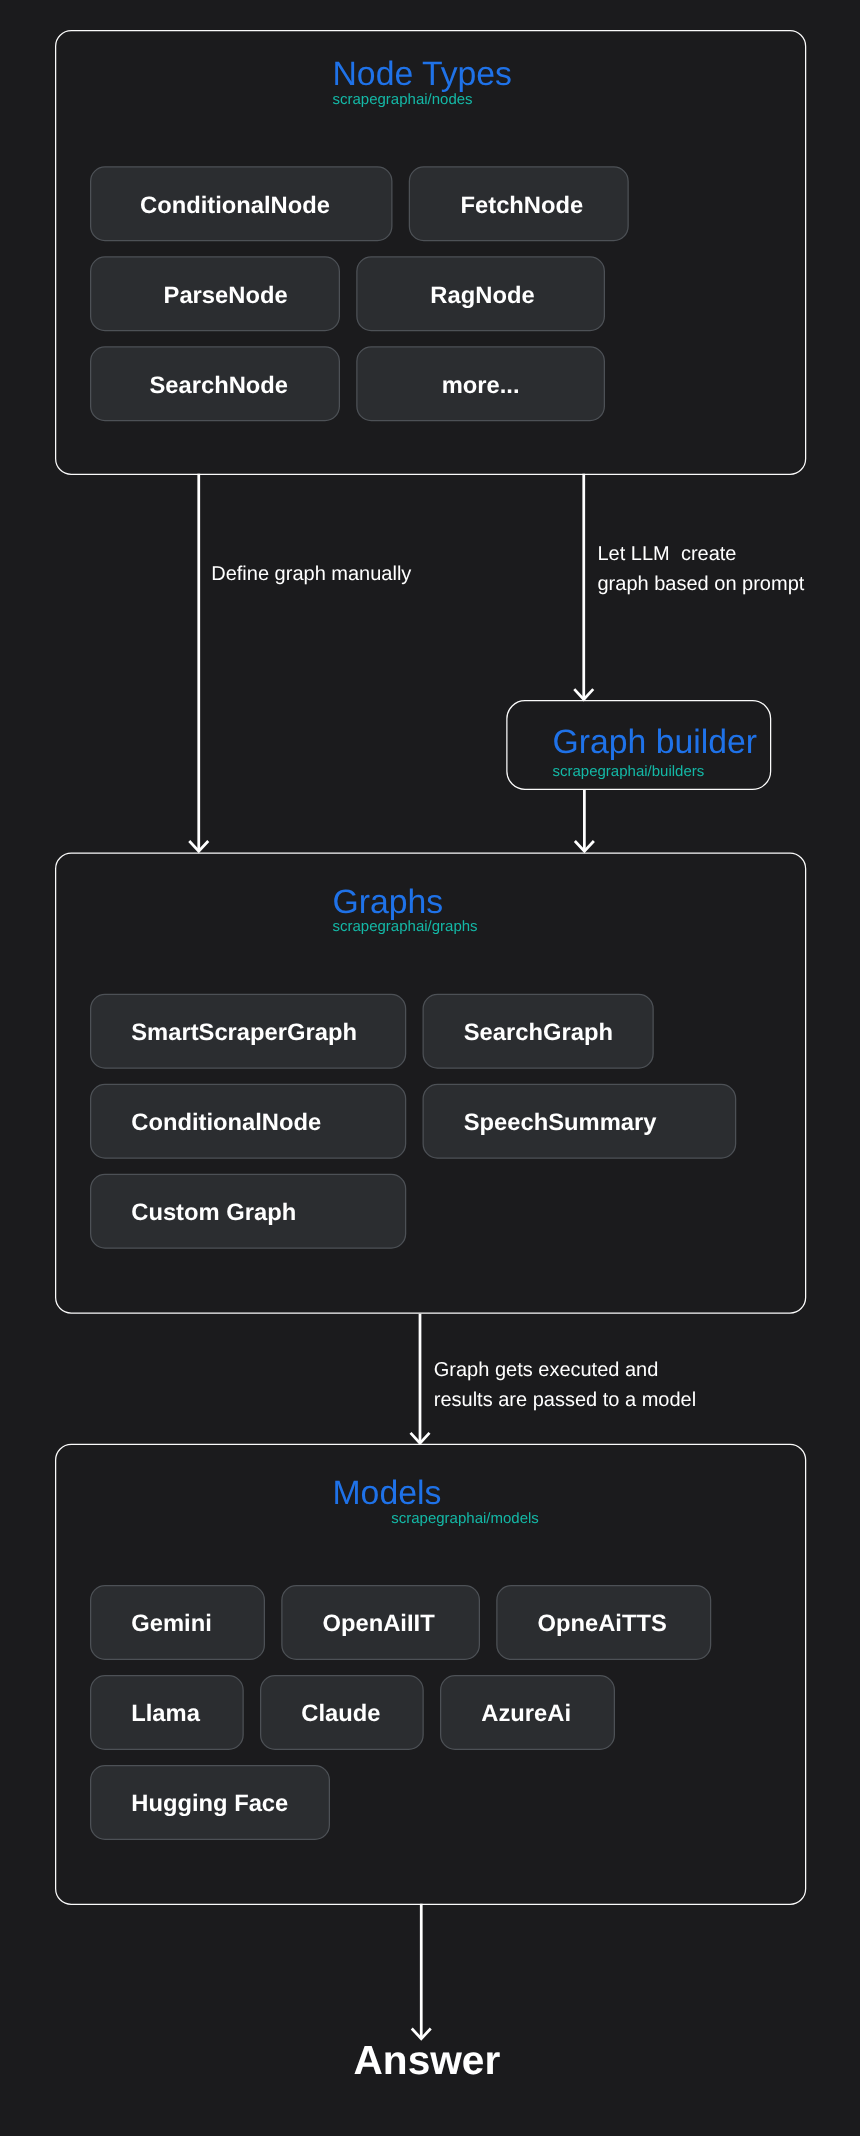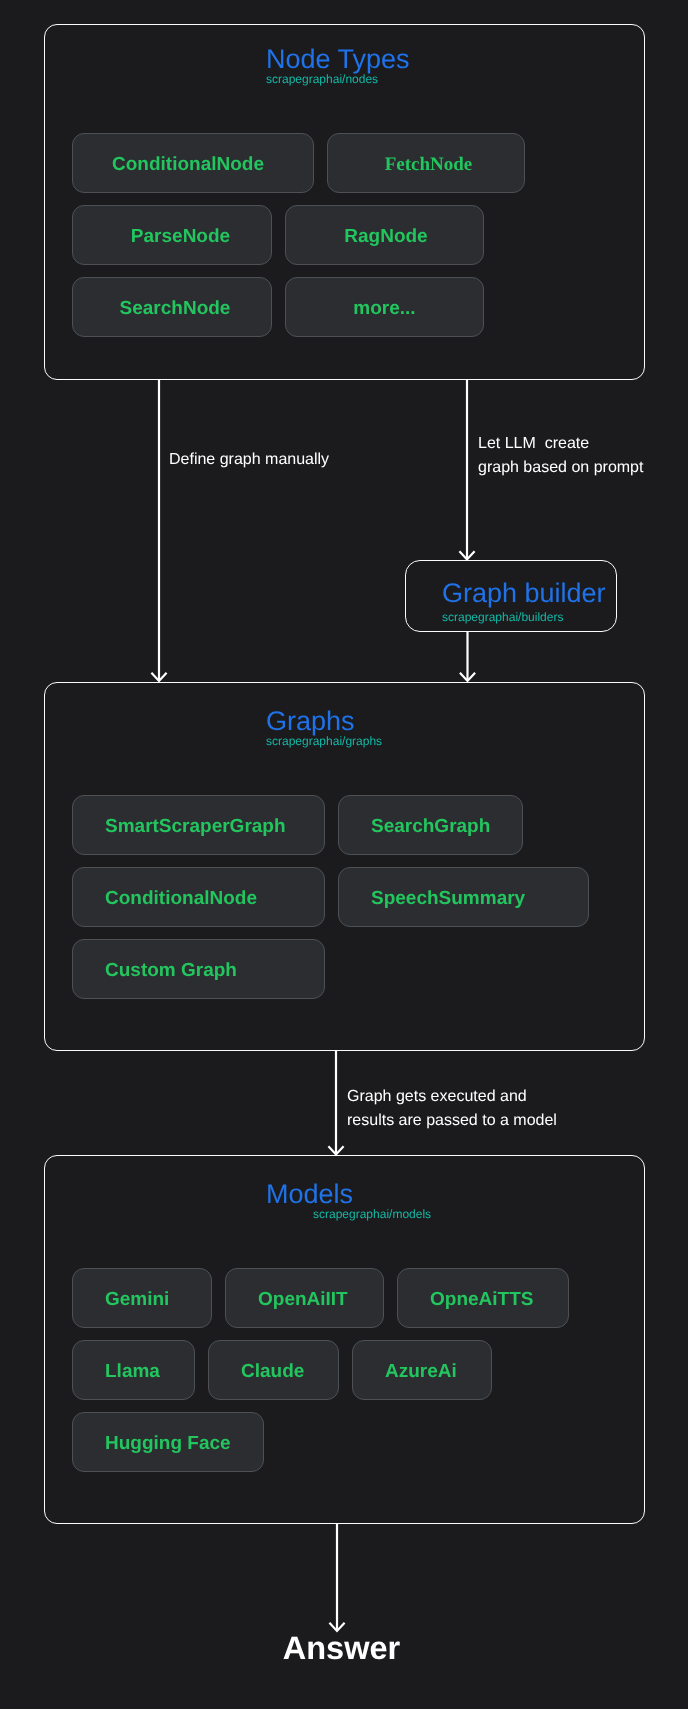--- a/index.html
+++ b/index.html
@@ -49,21 +49,21 @@
   }
   .pill.left{
     justify-content:flex-start;
     padding-left:32px;
   }
   .pill{
     background:#2b2d30;
     border:1px solid #4d5156;
     border-radius:12px;
     box-sizing:border-box;
-    color:#22c55e;
+    color:#ffffff;
     font-size:19px;
     font-weight:bold;
     height:60px;
     display:flex;align-items:center;justify-content:center;
     white-space:nowrap;
     line-height:24px;
     padding-top:4px;
   }
 
   svg.arrows{position:absolute;left:0;top:0;width:688px;height:1709px;pointer-events:none;}
@@ -90,21 +90,21 @@
 
 <div class="stage">
 
   <div class="group" style="left:44px;top:24px;width:601px;height:356px;">
     <div class="group-head" style="left:221px;top:22px;">
       <div class="group-title">Node Types</div>
       <div class="group-sub" style="top:25px;">scrapegraphai/nodes</div>
     </div>
     <div class="pills" style="left:27px;top:108px;width:552px;row-gap:12px;column-gap:13px;">
       <div class="pill" style="width:242px;padding-right:10px;">ConditionalNode</div>
-      <div class="pill" style="width:198px;padding-left:5px;font-family:Liberation Serif, serif;">FetchNode</div>
+      <div class="pill" style="width:176px;padding-left:5px;">FetchNode</div>
       <div class="pill" style="width:200px;padding-left:17px;">ParseNode</div>
       <div class="pill" style="width:199px;padding-left:3px;">RagNode</div>
       <div class="pill" style="width:200px;padding-left:6px;">SearchNode</div>
       <div class="pill" style="width:199px;">more...</div>
     </div>
   </div>
 
   <div class="group" style="left:405px;top:560px;width:212px;height:72px;border-radius:15px;">
     <div class="group-head" style="left:36px;top:20px;">
       <div class="group-title">Graph builder</div>

